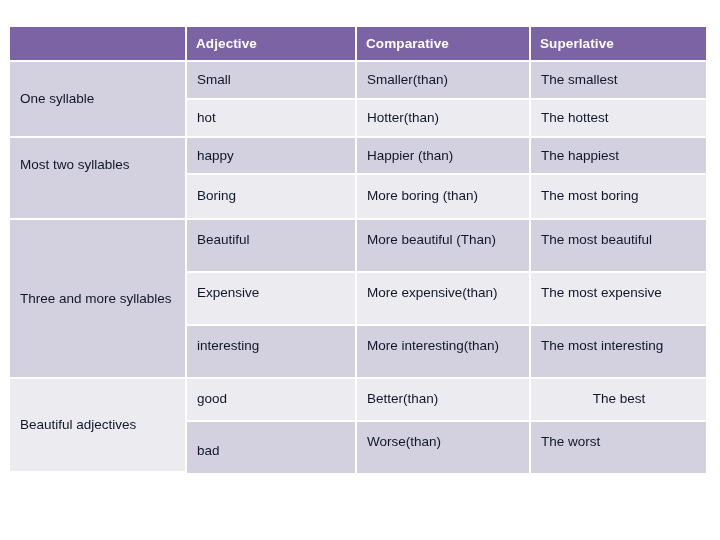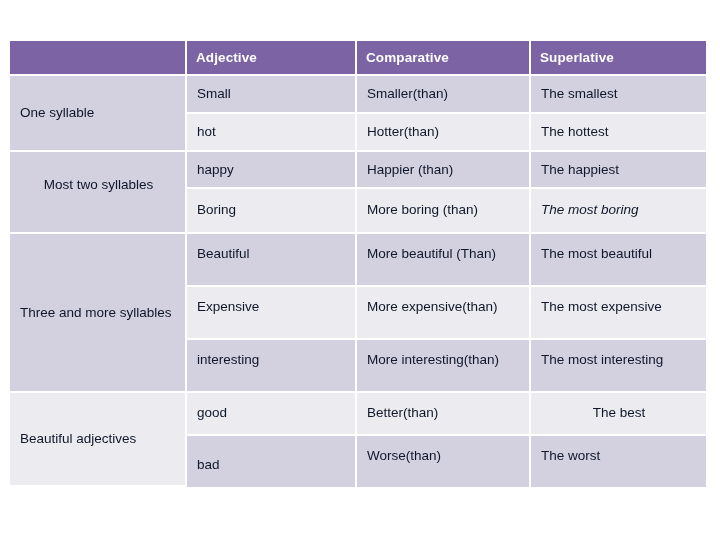--- a/index.html
+++ b/index.html
@@ -17,21 +17,21 @@
   .slide {
     position: relative;
     width: 720px;
     height: 540px;
     background: #ffffff;
   }
 
   .table-wrap {
     position: absolute;
     left: 10px;
-    top: 41px;
+    top: 27px;
     width: 600px;
   }
 
   table.grammar-table {
     border-collapse: separate;
     border-spacing: 0;
     width: 696px;
     table-layout: fixed;
   }
 
@@ -109,29 +109,29 @@
           <td class="band-dark">Smaller(than)</td>
           <td class="band-dark">The smallest</td>
         </tr>
         <tr>
           <td class="band-light">hot</td>
           <td class="band-light">Hotter(than)</td>
           <td class="band-light">The hottest</td>
         </tr>
 
         <tr>
-          <td class="group-cell group-dark" rowspan="2" style="vertical-align:top; padding-top:24px;text-align:center;">Most  two syllables</td>
+          <td class="group-cell group-dark" rowspan="2" style="vertical-align:top; padding-top:18px;">Most  two syllables</td>
           <td class="band-dark">happy</td>
           <td class="band-dark">Happier (than)</td>
           <td class="band-dark">The happiest</td>
         </tr>
         <tr>
           <td class="band-light" style="padding-top:12px; padding-bottom:13px;">Boring</td>
           <td class="band-light" style="padding-top:12px; padding-bottom:13px;">More boring (than)</td>
-          <td class="band-light" style="padding-top:12px; padding-bottom:13px;font-style:italic;">The most boring</td>
+          <td class="band-light" style="padding-top:12px; padding-bottom:13px;">The most boring</td>
         </tr>
 
         <tr>
           <td class="group-cell group-dark" rowspan="3">Three and more syllables</td>
           <td class="band-dark" style="padding-top:11px; padding-bottom:22px;">Beautiful</td>
           <td class="band-dark" style="padding-top:11px; padding-bottom:22px;">More beautiful (Than)</td>
           <td class="band-dark" style="padding-top:11px; padding-bottom:22px;">The most beautiful</td>
         </tr>
         <tr>
           <td class="band-light" style="padding-top:11px; padding-bottom:22px;">Expensive</td>

